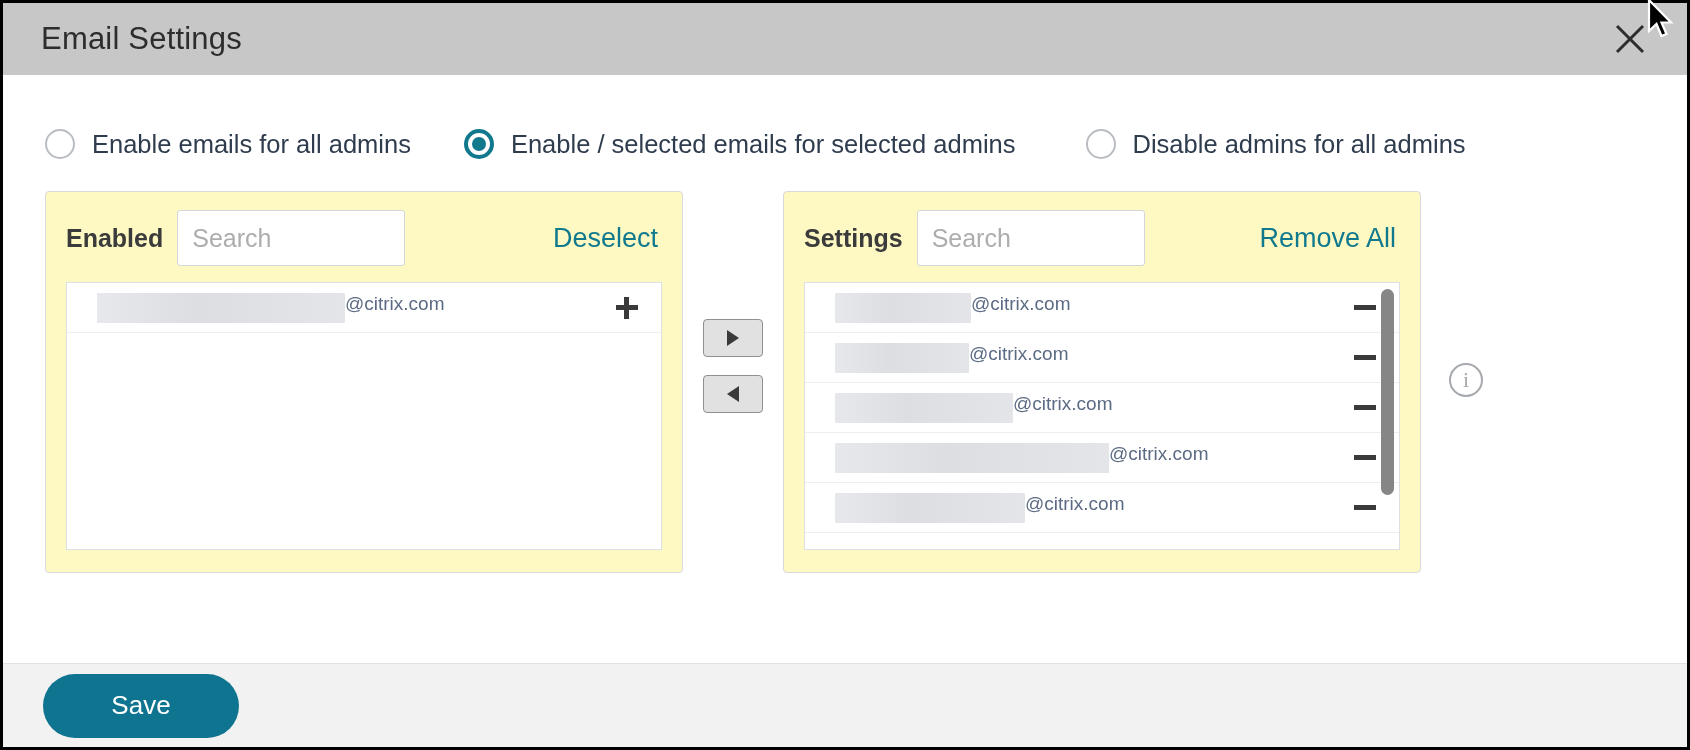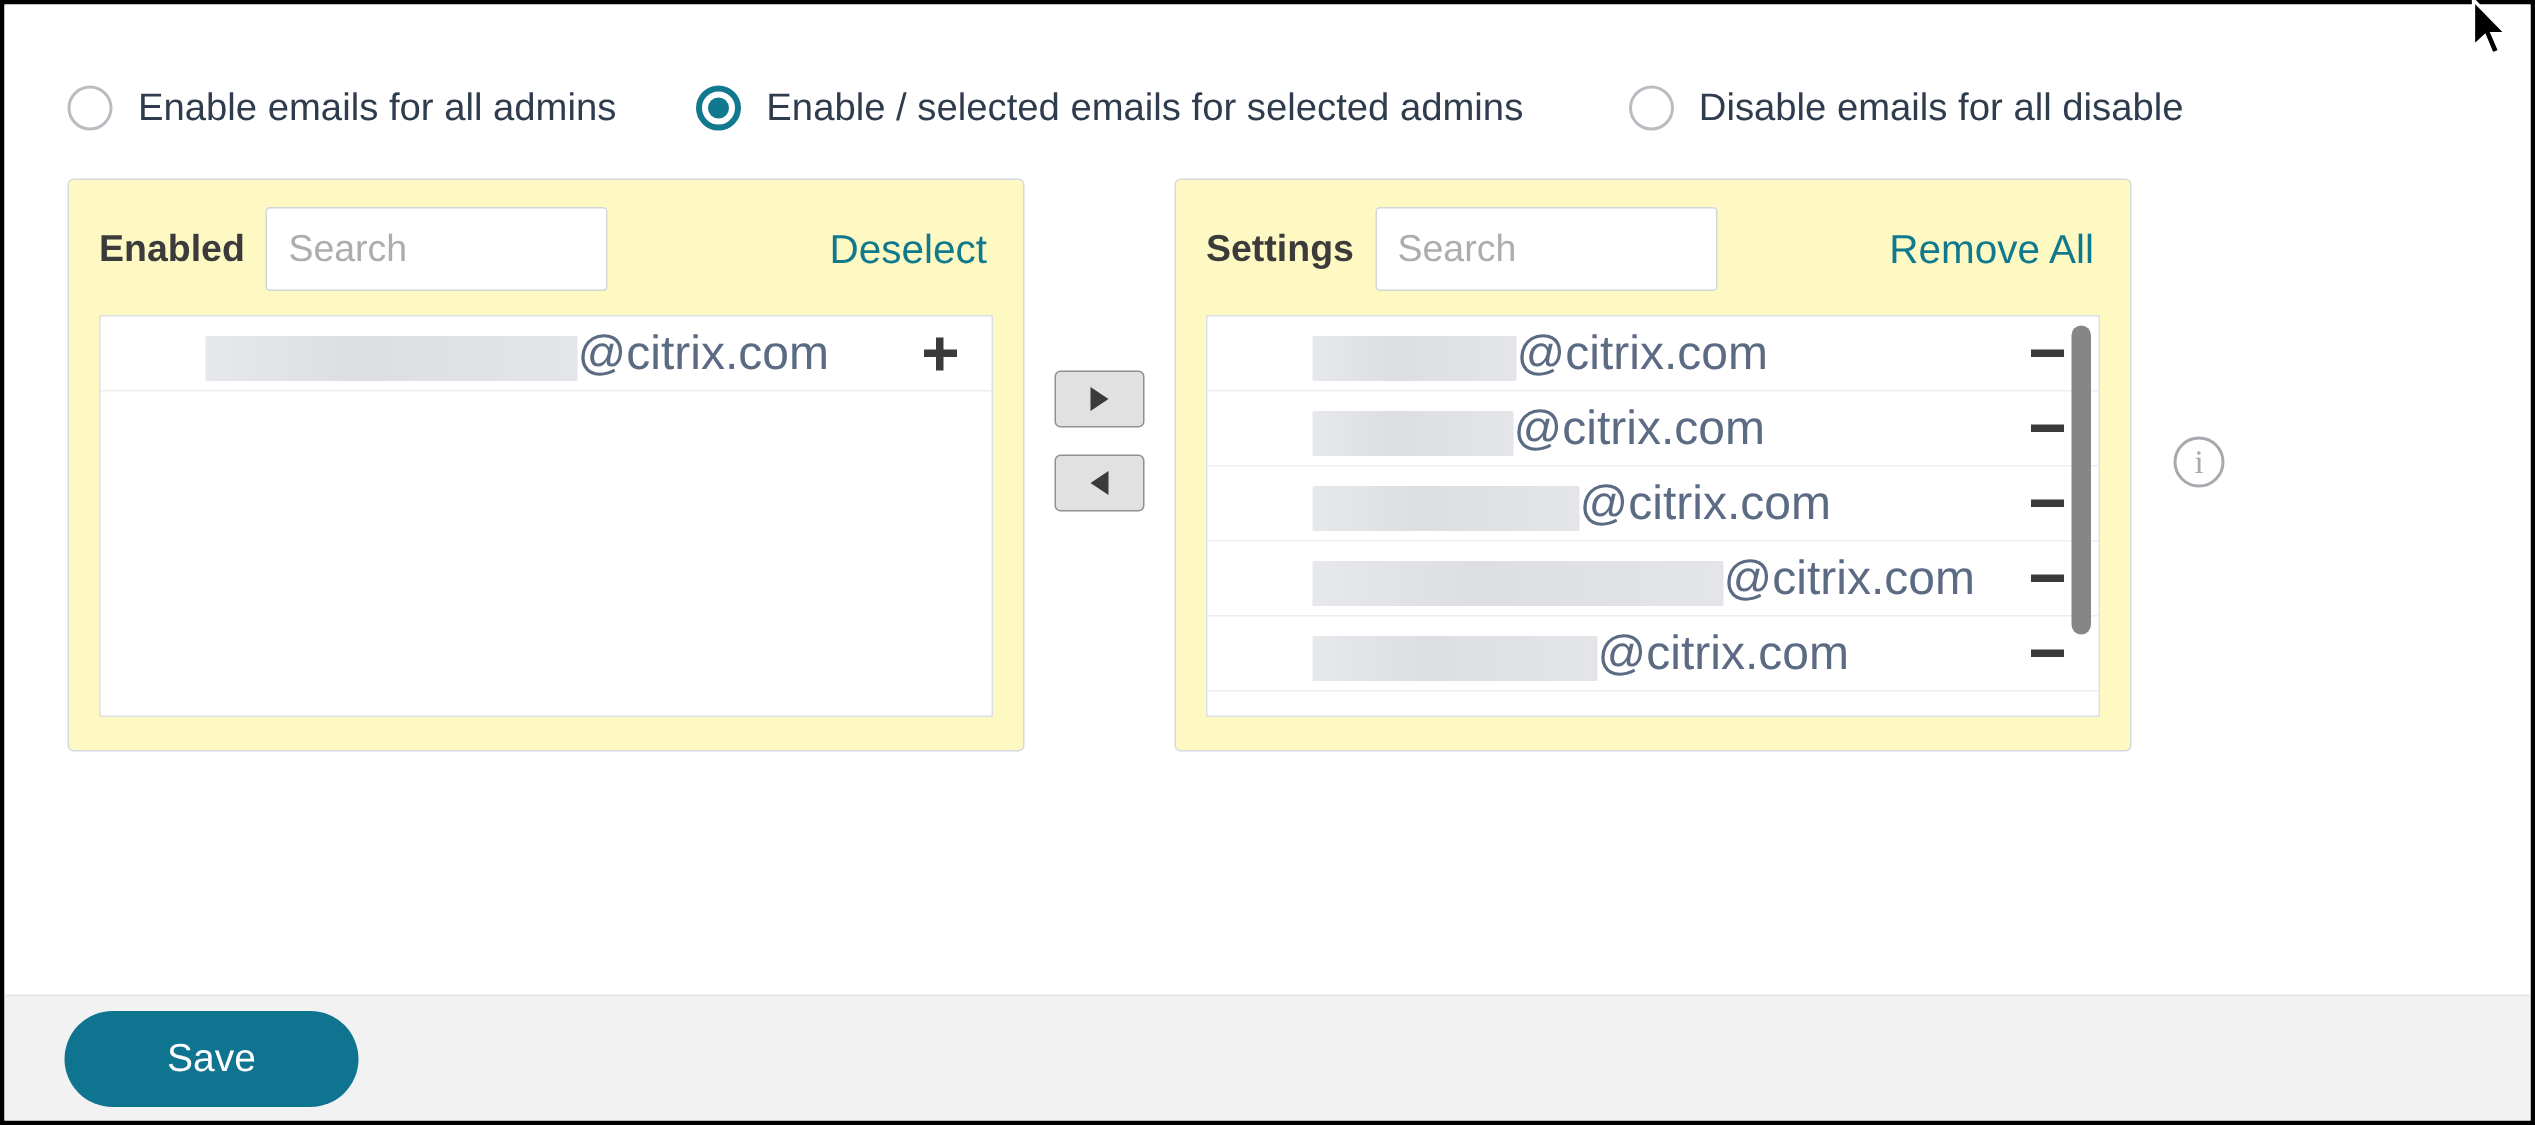--- a/index.html
+++ b/index.html
@@ -157,26 +157,25 @@
   .list-row {
     display: flex;
     align-items: center;
     height: 50px;
     padding: 0 16px 0 30px;
     border-bottom: 1px solid #eceef0;
     cursor: pointer;
   }
   .list-row:last-child { border-bottom: 1px solid #eceef0; }
   .email {
-    font-size: 32px;
+    font-size: 19px;
     color: #5c6b84;
     display: flex;
-    align-items: flex-end;
+    align-items: flex-start;
     white-space: nowrap;
-    margin-left: 40px;
   }
   .redact {
     display: inline-block;
     height: 30px;
     background: linear-gradient(90deg,#e6e8eb 0%, #dcdee2 40%, #e3e5e8 100%);
     border-radius: 1px;
     margin-right: 0px;
   }
   .row-btn {
     margin-left: auto;
@@ -300,38 +299,47 @@
     width: 30px; height: 44px;
     pointer-events: none;
     z-index: 50;
   }
 </style>
 </head>
 <body>
 
 <div id="dialog">
 
+  <div class="titlebar">
+    <div class="title-text">Email Settings</div>
+    <div class="close-x">
+      <svg width="34" height="34" viewBox="0 0 34 34" aria-hidden="true">
+        <line x1="4" y1="4" x2="30" y2="30" stroke="#2d2d2d" stroke-width="3"></line>
+        <line x1="30" y1="4" x2="4" y2="30" stroke="#2d2d2d" stroke-width="3"></line>
+      </svg>
+    </div>
+  </div>
 
   <div class="dialog-body">
 
     <div class="radio-row">
 
       <div class="radio-opt">
         <span class="radio-mark"></span>
         <span class="radio-label">Enable emails for all admins</span>
       </div>
 
       <div class="radio-opt">
         <span class="radio-mark checked"></span>
         <span class="radio-label">Enable / selected emails for selected admins</span>
       </div>
 
       <div class="radio-opt">
         <span class="radio-mark"></span>
-        <span class="radio-label">Disable emails for all disable</span>
+        <span class="radio-label">Disable admins for all admins</span>
       </div>
 
     </div>
 
     <div class="transfer-area">
 
       <div class="panel">
         <div class="panel-head">
           <span class="panel-title">Enabled</span>
           <input class="panel-search" type="text" placeholder="Search" style="">

